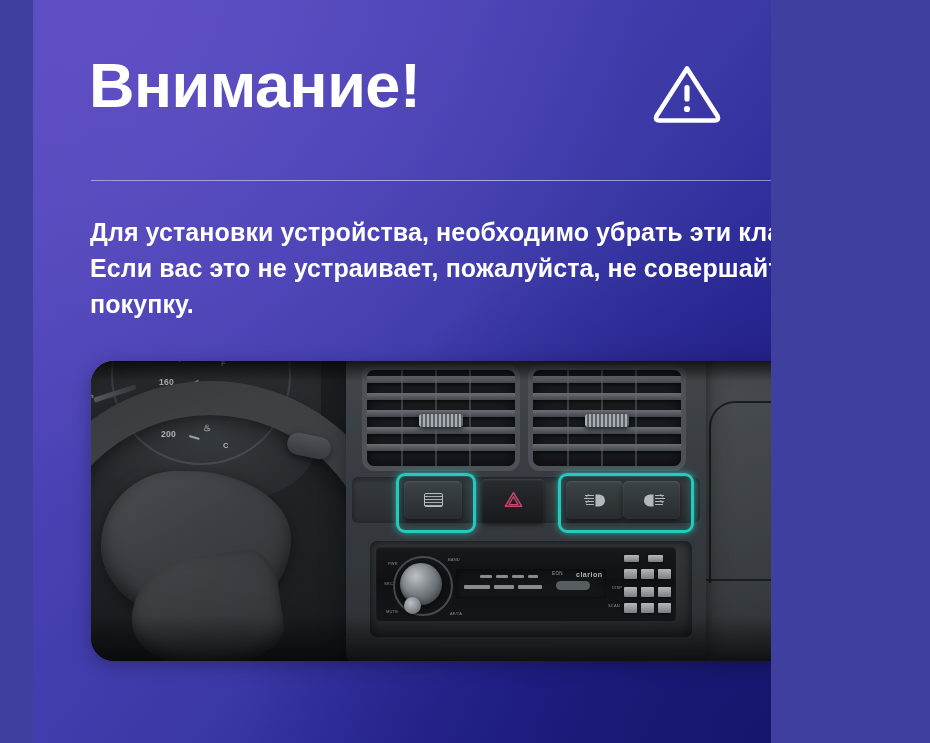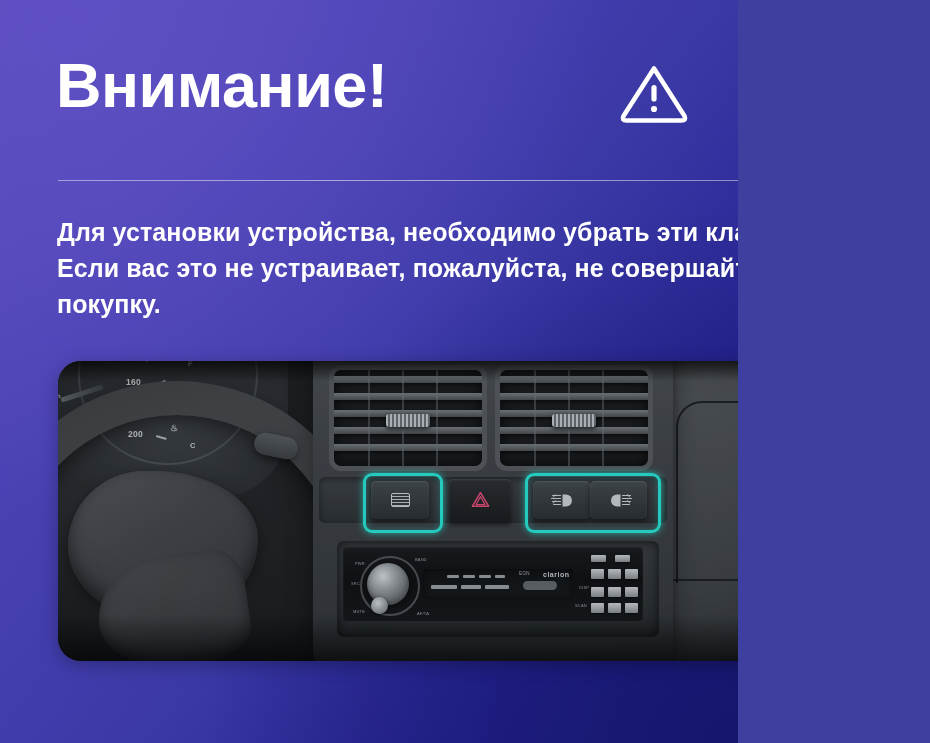--- a/index.html
+++ b/index.html
@@ -7,20 +7,21 @@
     width:930px;height:743px;overflow:hidden;
     font-family:"Liberation Sans", sans-serif;
     background:#3f3fa0;
   }
   #page{
     position:relative;width:738px;height:743px;overflow:hidden;
     background:
       radial-gradient(120% 110% at 8% 0%, #5e50c4 0%, rgba(94,80,196,0) 62%),
       radial-gradient(120% 120% at 100% 100%, #16166e 0%, rgba(22,22,110,0) 60%),
       linear-gradient(128deg, #5a4cbd 0%, #4a42b4 28%, #3b39a6 55%, #272593 78%, #1d1d82 100%);
+    margin-left: 33px;
   }
 
   
   .title{
     position:absolute;left:56px;top:52px;
     font-size:63px;line-height:1.05;font-weight:bold;
     color:#ffffff;letter-spacing:-0.5px;
     white-space:nowrap;
   }
   .warn-icon{

